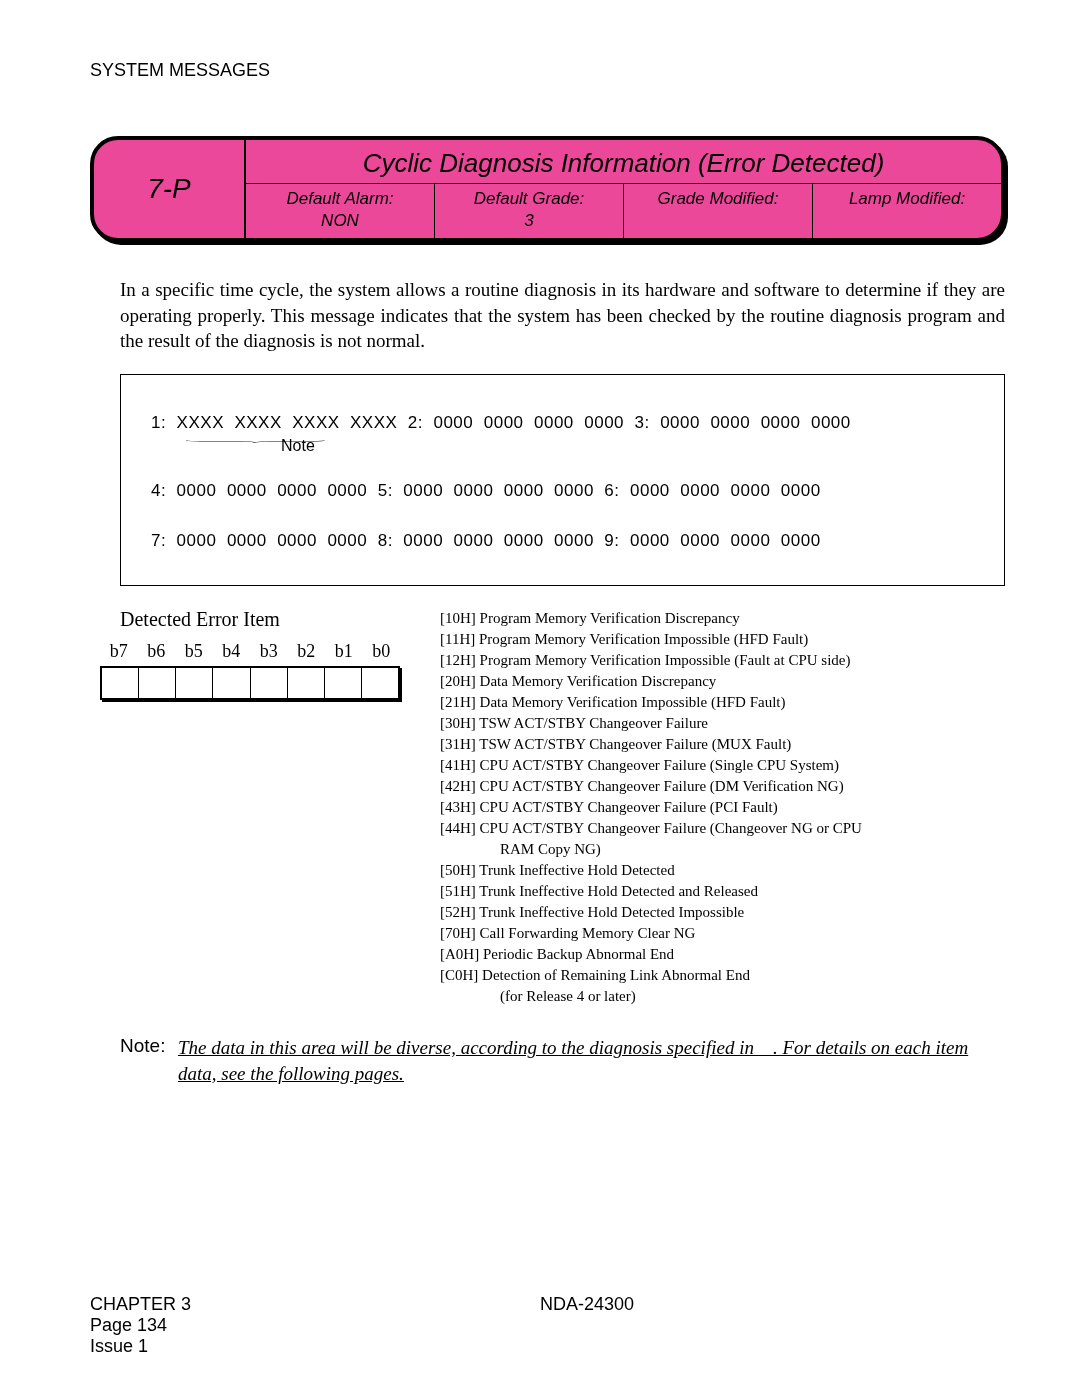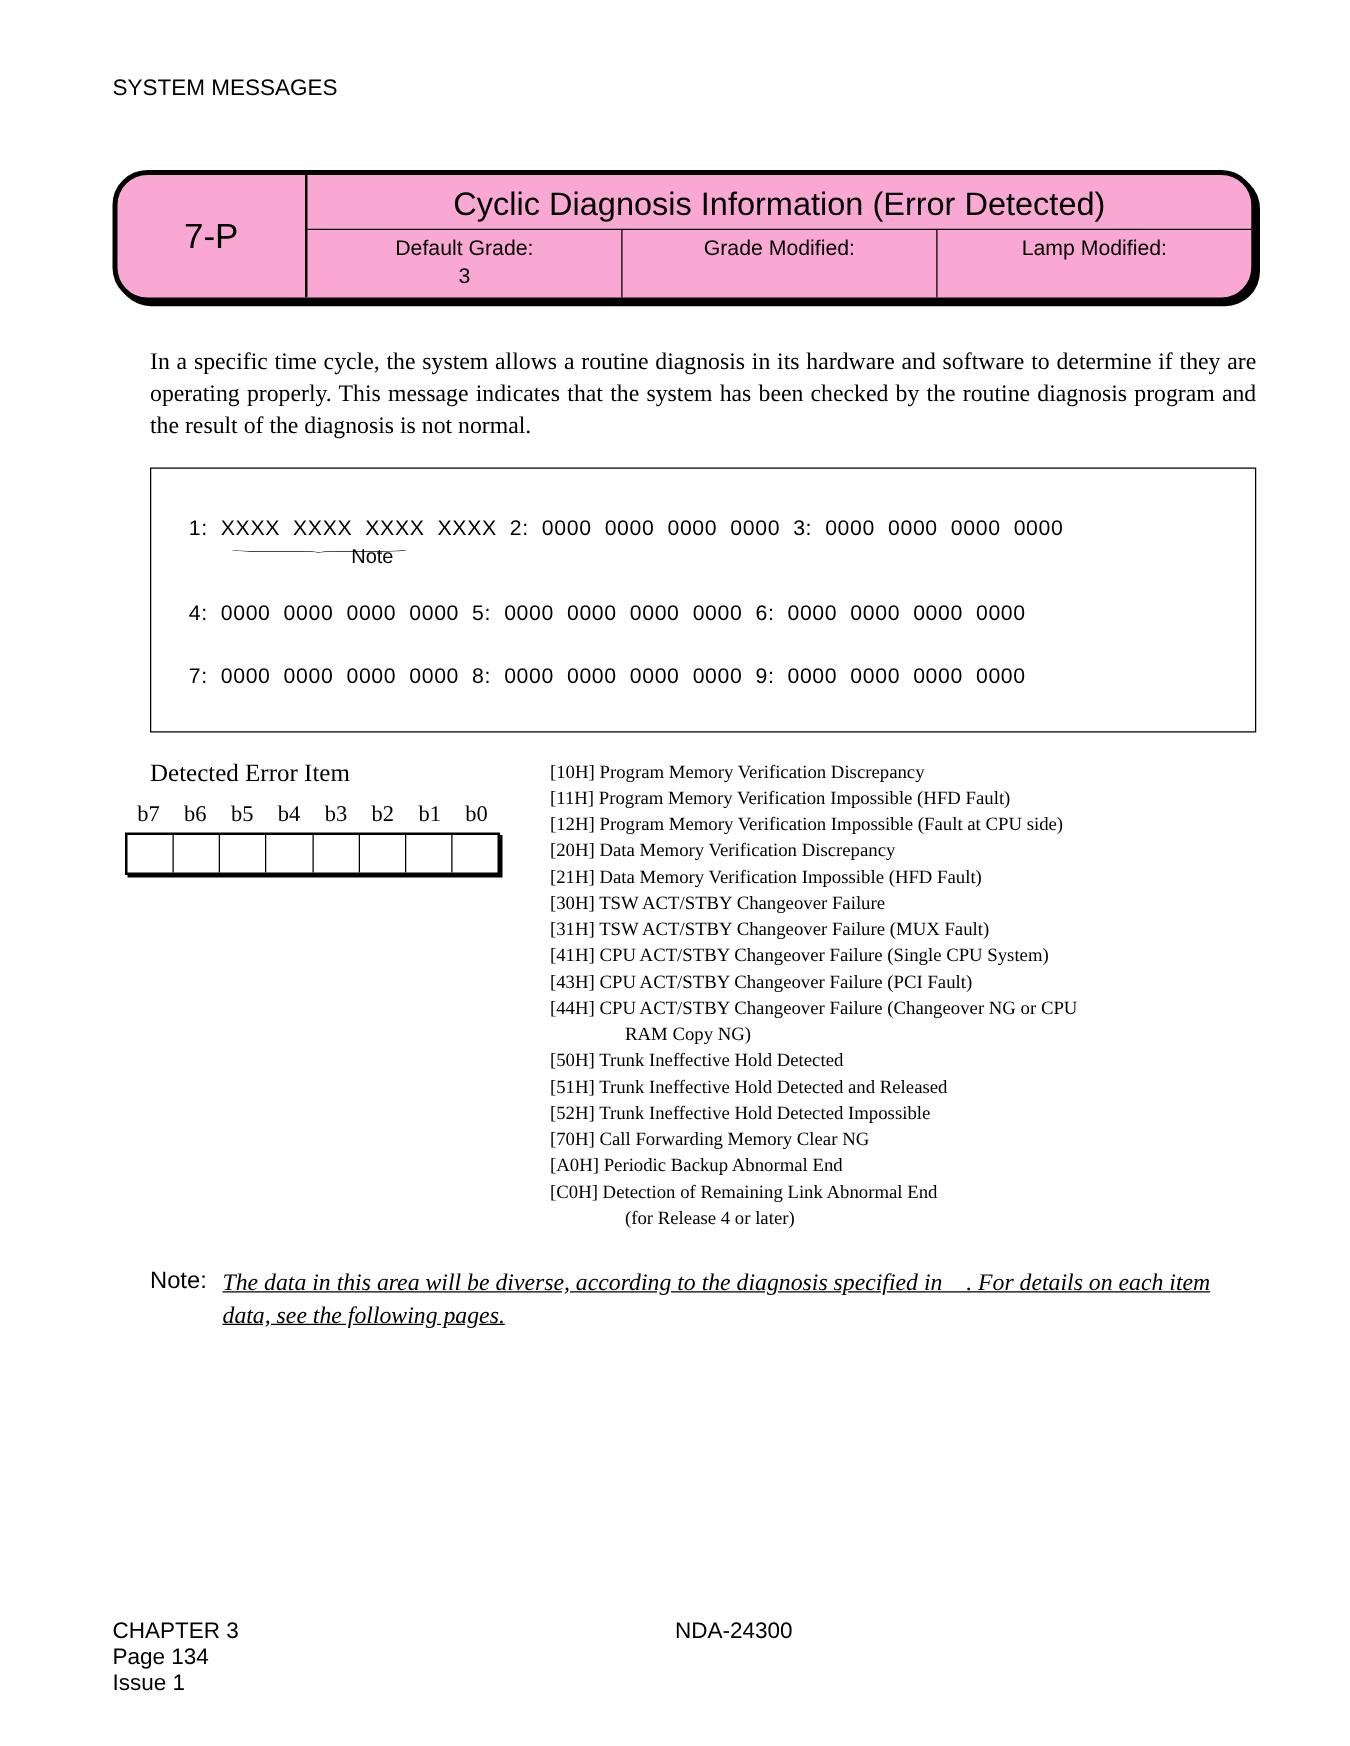--- a/index.html
+++ b/index.html
@@ -23,23 +23,24 @@
     margin-bottom: 55px;
   }
   .header-block {
     position: relative;
     margin: 0 0 35px 0;
   }
   .header-outer {
     border: 4px solid #000;
     border-radius: 28px;
     overflow: hidden;
-    background: #f9a8d4;
+    background: #ec4899;
     position: relative;
     box-shadow: 3px 3px 0 #000;
+    font-style: italic;
   }
   .header-row1 {
     display: flex;
   }
   .code-cell {
     width: 150px;
     min-height: 90px;
     display: flex;
     align-items: center;
     justify-content: center;
@@ -178,20 +179,24 @@
 
   <div class="running-head">SYSTEM MESSAGES</div>
 
   <div class="header-block">
     <div class="header-outer">
       <div class="header-row1">
         <div class="code-cell">7-P</div>
         <div class="right-stack">
           <div class="title-cell">Cyclic Diagnosis Information (Error Detected)</div>
           <div class="meta-row">
+            <div class="meta-cell">
+              <span>Default Alarm:</span><br>
+              <span>NON</span>
+            </div>
             <div class="meta-cell">
               <span>Default Grade:</span><br>
               <span>3</span>
             </div>
             <div class="meta-cell">
               <span>Grade Modified:</span><br>
               <span></span>
             </div>
             <div class="meta-cell">
               <span>Lamp Modified:</span><br>
@@ -239,20 +244,21 @@
     </div>
     <div class="codes-col">
       <p>[10H] Program Memory Verification Discrepancy</p>
       <p>[11H] Program Memory Verification Impossible (HFD Fault)</p>
       <p>[12H] Program Memory Verification Impossible (Fault at CPU side)</p>
       <p>[20H] Data Memory Verification Discrepancy</p>
       <p>[21H] Data Memory Verification Impossible (HFD Fault)</p>
       <p>[30H] TSW ACT/STBY Changeover Failure</p>
       <p>[31H] TSW ACT/STBY Changeover Failure (MUX Fault)</p>
       <p>[41H] CPU ACT/STBY Changeover Failure (Single CPU System)</p>
+      <p>[42H] CPU ACT/STBY Changeover Failure (DM Verification NG)</p>
       <p>[43H] CPU ACT/STBY Changeover Failure (PCI Fault)</p>
       <p>[44H] CPU ACT/STBY Changeover Failure (Changeover NG or CPU</p>
       <p class="indent">RAM Copy NG)</p>
       <p>[50H] Trunk Ineffective Hold Detected</p>
       <p>[51H] Trunk Ineffective Hold Detected and Released</p>
       <p>[52H] Trunk Ineffective Hold Detected Impossible</p>
       <p>[70H] Call Forwarding Memory Clear NG</p>
       <p>[A0H] Periodic Backup Abnormal End</p>
       <p>[C0H] Detection of Remaining Link Abnormal End</p>
       <p class="indent">(for Release 4 or later)</p>

